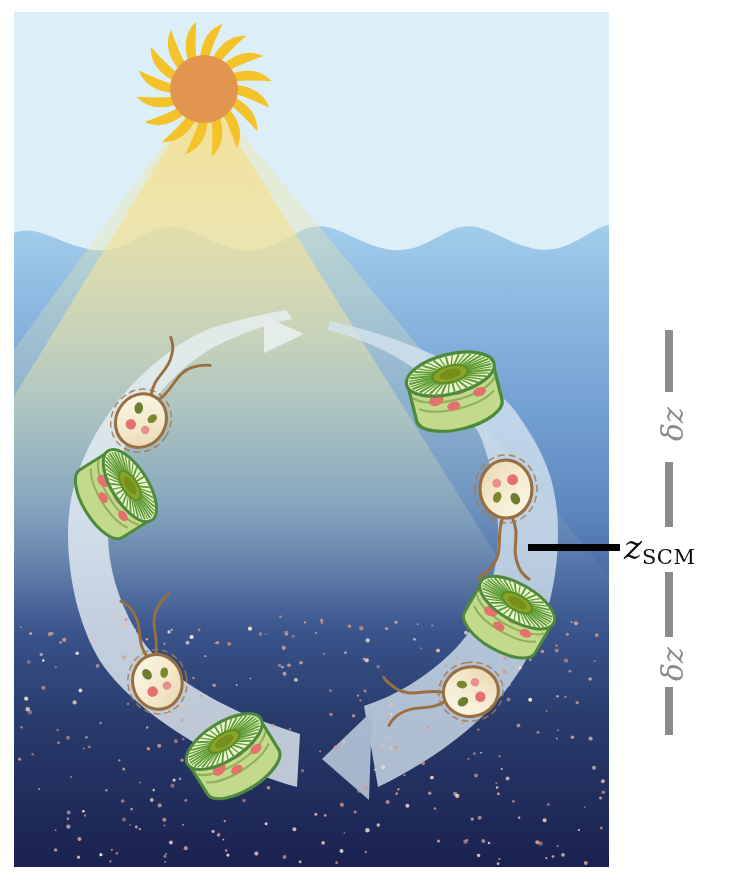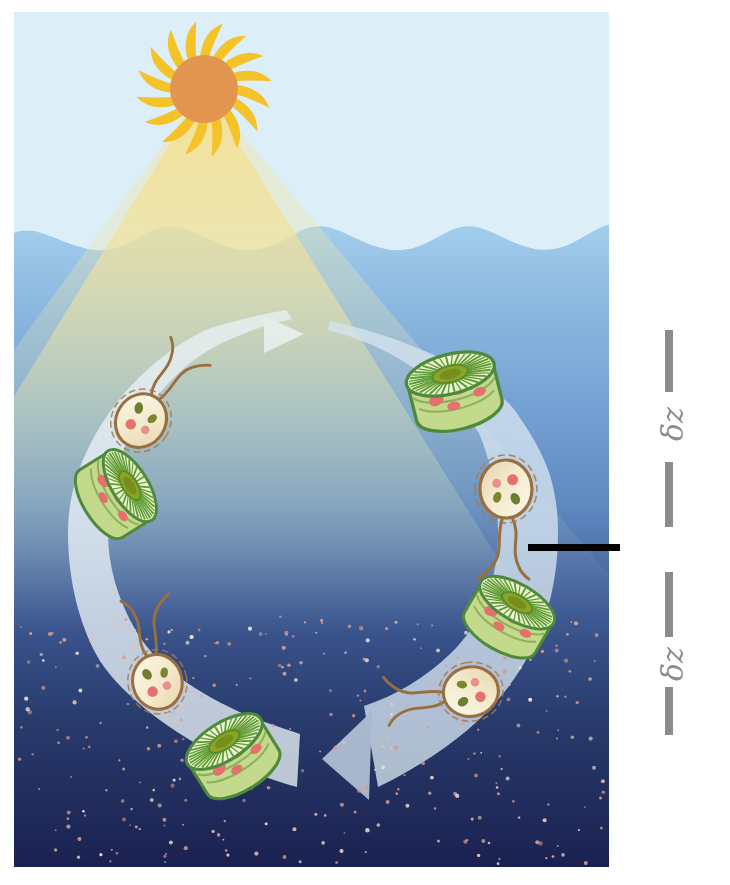--- a/index.html
+++ b/index.html
@@ -524,13 +524,16 @@
     <span>δz</span>
   </div>
   <div class="bar-seg" style="top:462px;height:65px;"></div>
   <div class="bar-seg" style="top:572px;height:65px;"></div>
   <div class="delta-z" style="top:640px;">
     <span>δz</span>
   </div>
   <div class="bar-seg" style="top:687px;height:48px;"></div>
 
   <div class="scm-line"></div>
+  <div class="scm-label">
+    <span class="zvar">z</span><span class="zsub">SCM</span>
+  </div>
 </div>
 
 </body></html>

